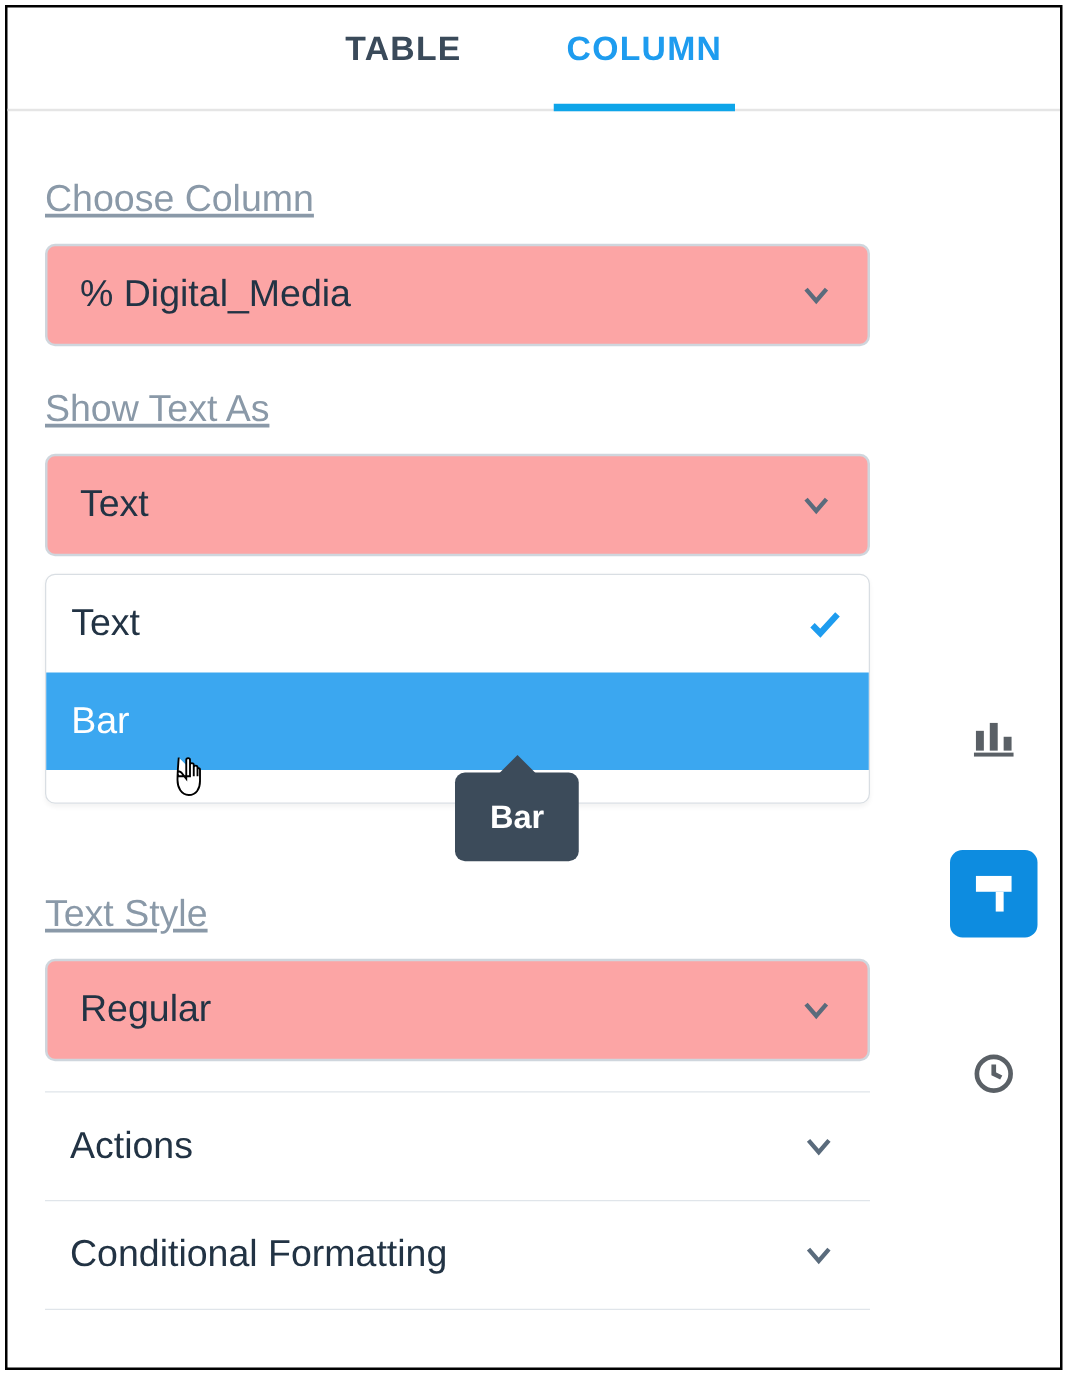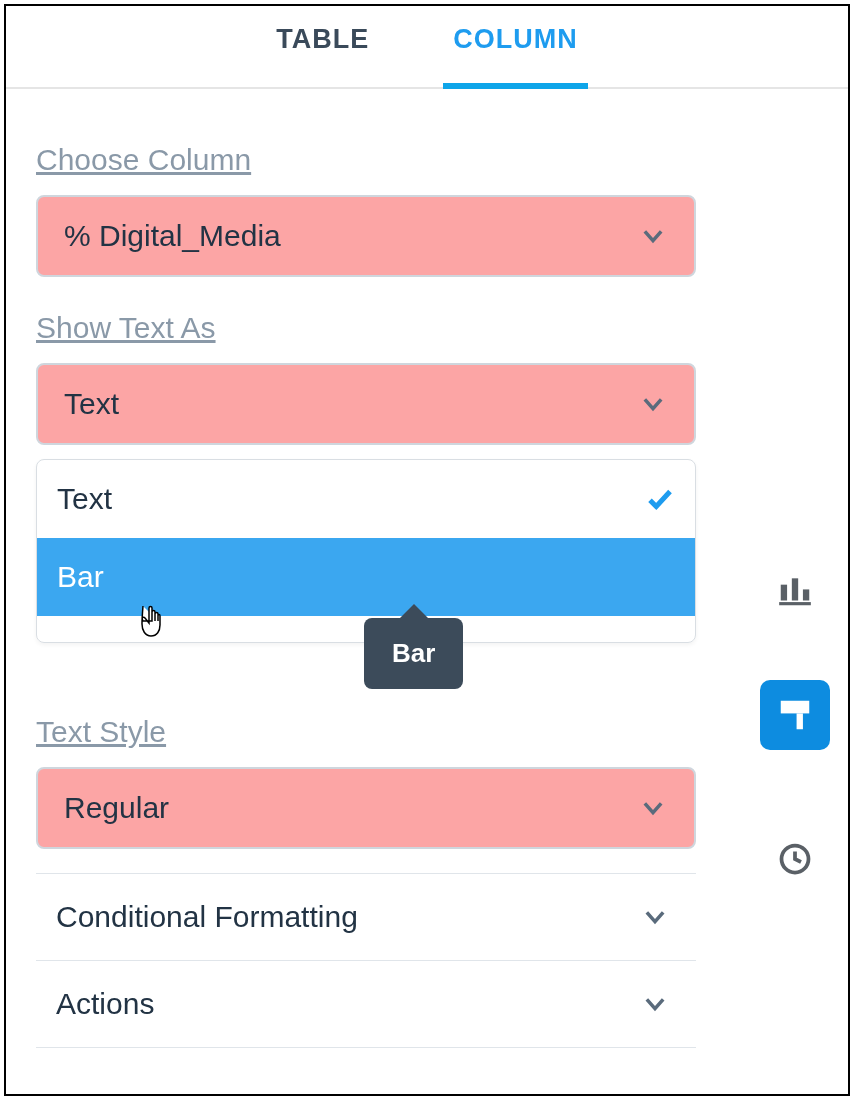--- a/index.html
+++ b/index.html
@@ -226,29 +226,29 @@
         <span class="chevron">
           <svg viewBox="0 0 24 24" width="28" height="28">
               <polyline points="5 8 12 16 19 8"></polyline>
             </svg>
         </span>
       </div>
     </div>
 
     <div class="accordion-wrap">
       <div class="accordion-item">
+        <span>Actions</span>
+        <span class="chevron">
+          <svg viewBox="0 0 24 24" width="28" height="28">
+              <polyline points="5 8 12 16 19 8"></polyline>
+            </svg>
+        </span>
+      </div>
+      <div class="accordion-item">
         <span>Conditional Formatting</span>
-        <span class="chevron">
-          <svg viewBox="0 0 24 24" width="28" height="28">
-              <polyline points="5 8 12 16 19 8"></polyline>
-            </svg>
-        </span>
-      </div>
-      <div class="accordion-item">
-        <span>Actions</span>
         <span class="chevron">
           <svg viewBox="0 0 24 24" width="28" height="28">
               <polyline points="5 8 12 16 19 8"></polyline>
             </svg>
         </span>
       </div>
     </div>
 
   </div>
 

